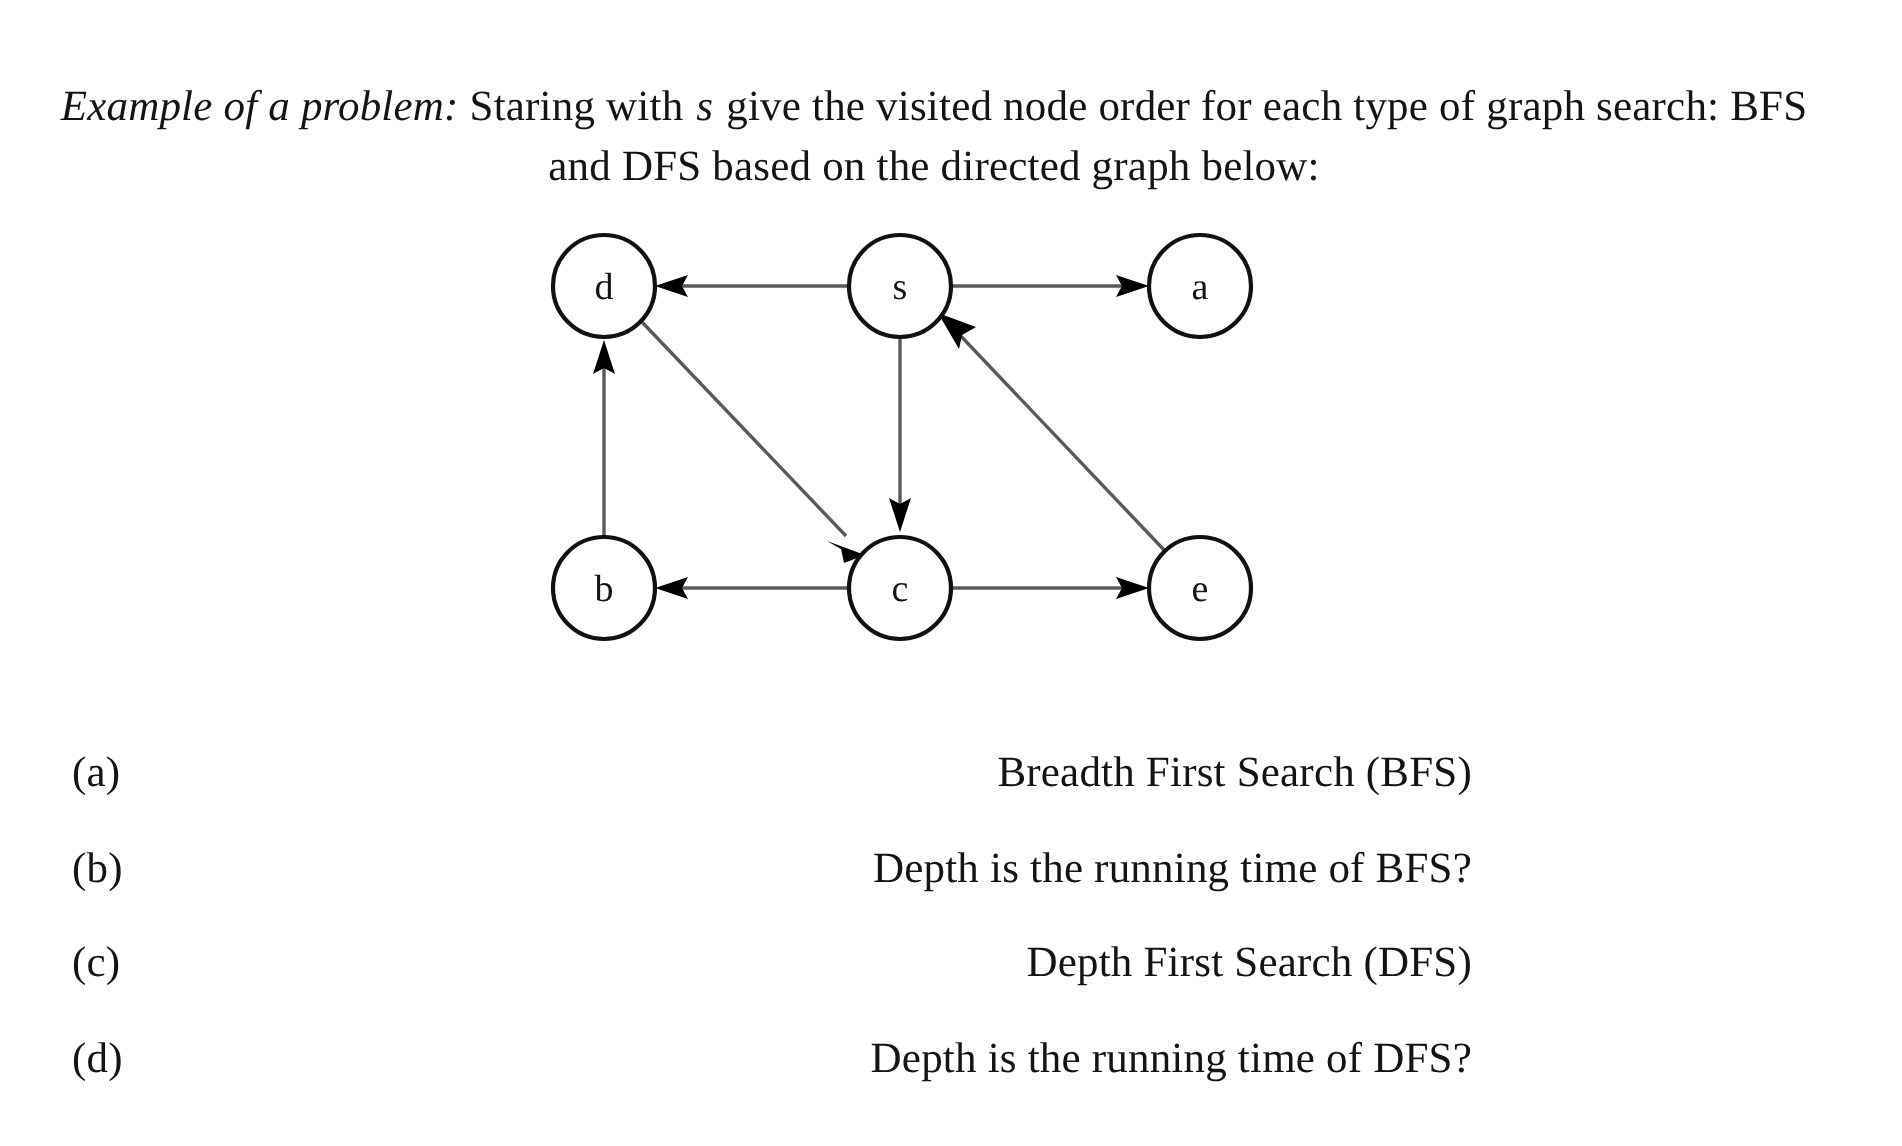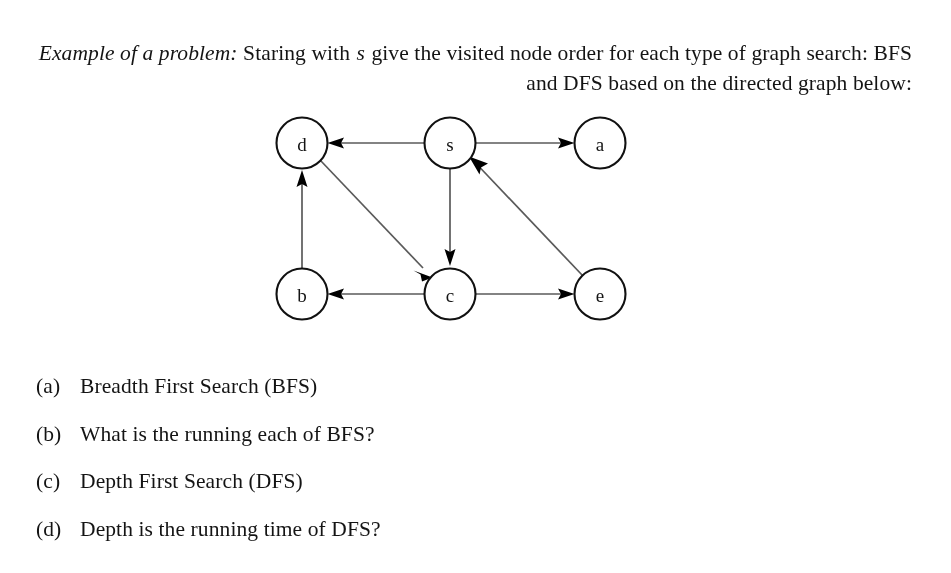--- a/index.html
+++ b/index.html
@@ -17,21 +17,21 @@
   }
 
   
   #prompt-paragraph {
     position: absolute;
     left: 22px;
     top: 16px;
     width: 890px;
     font-size: 21.5px;
     line-height: 1.42;
-    text-align: right;
+    text-align: center;
     letter-spacing: 0.1px;
   }
   .lead-in {
     font-style: italic;
   }
   .mathvar {
     font-style: italic;
     padding: 0 1px;
   }
 
@@ -82,20 +82,21 @@
     line-height: 1.0;
     margin-bottom: 26px;
     letter-spacing: 0.1px;
   }
   .question-marker {
     width: 44px;
     flex: 0 0 44px;
   }
   .question-text {
     flex: 1 1 auto;
+    text-align: right;
   }
 </style>
 </head>
 <body>
 
 <p id="prompt-paragraph"><span class="lead-in">Example of a problem:</span><span> Staring with </span><span class="mathvar">s</span><span> give the visited node order for each type of graph search: BFS and DFS based on the directed graph below:</span></p>
 
 <figure id="graph-figure" style="margin:0">
   <svg id="graph-svg" width="951" height="252" viewBox="0 0 951 252" xmlns="http://www.w3.org/2000/svg">
 
@@ -171,21 +172,21 @@
   </svg>
 </figure>
 
 <ol id="question-list" style="list-style:none;margin:0;padding:0">
   <li class="question-item">
     <span class="question-marker">(a)</span>
     <span class="question-text">Breadth First Search (BFS)</span>
   </li>
   <li class="question-item">
     <span class="question-marker">(b)</span>
-    <span class="question-text">What is the running each of BFS?</span>
+    <span class="question-text">Depth is the running time of BFS?</span>
   </li>
   <li class="question-item">
     <span class="question-marker">(c)</span>
     <span class="question-text">Depth First Search (DFS)</span>
   </li>
   <li class="question-item">
     <span class="question-marker">(d)</span>
     <span class="question-text">Depth is the running time of DFS?</span>
   </li>
 </ol>

